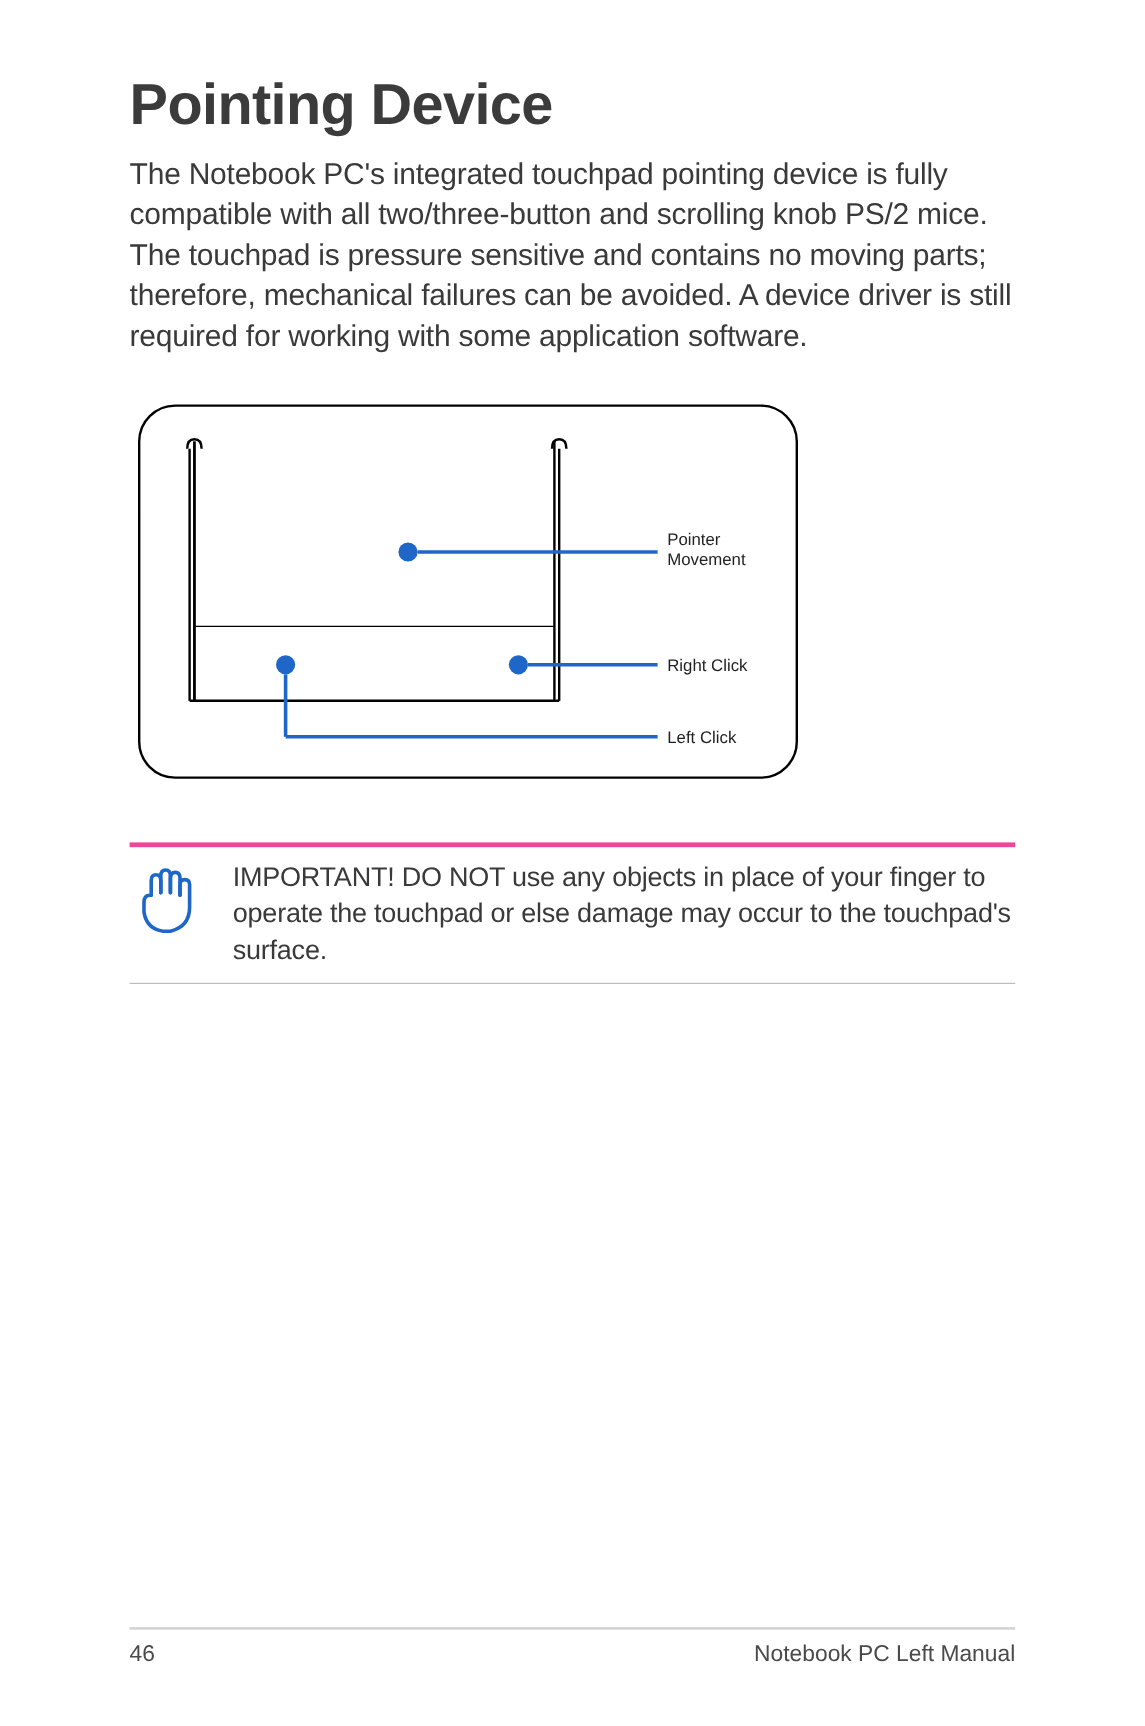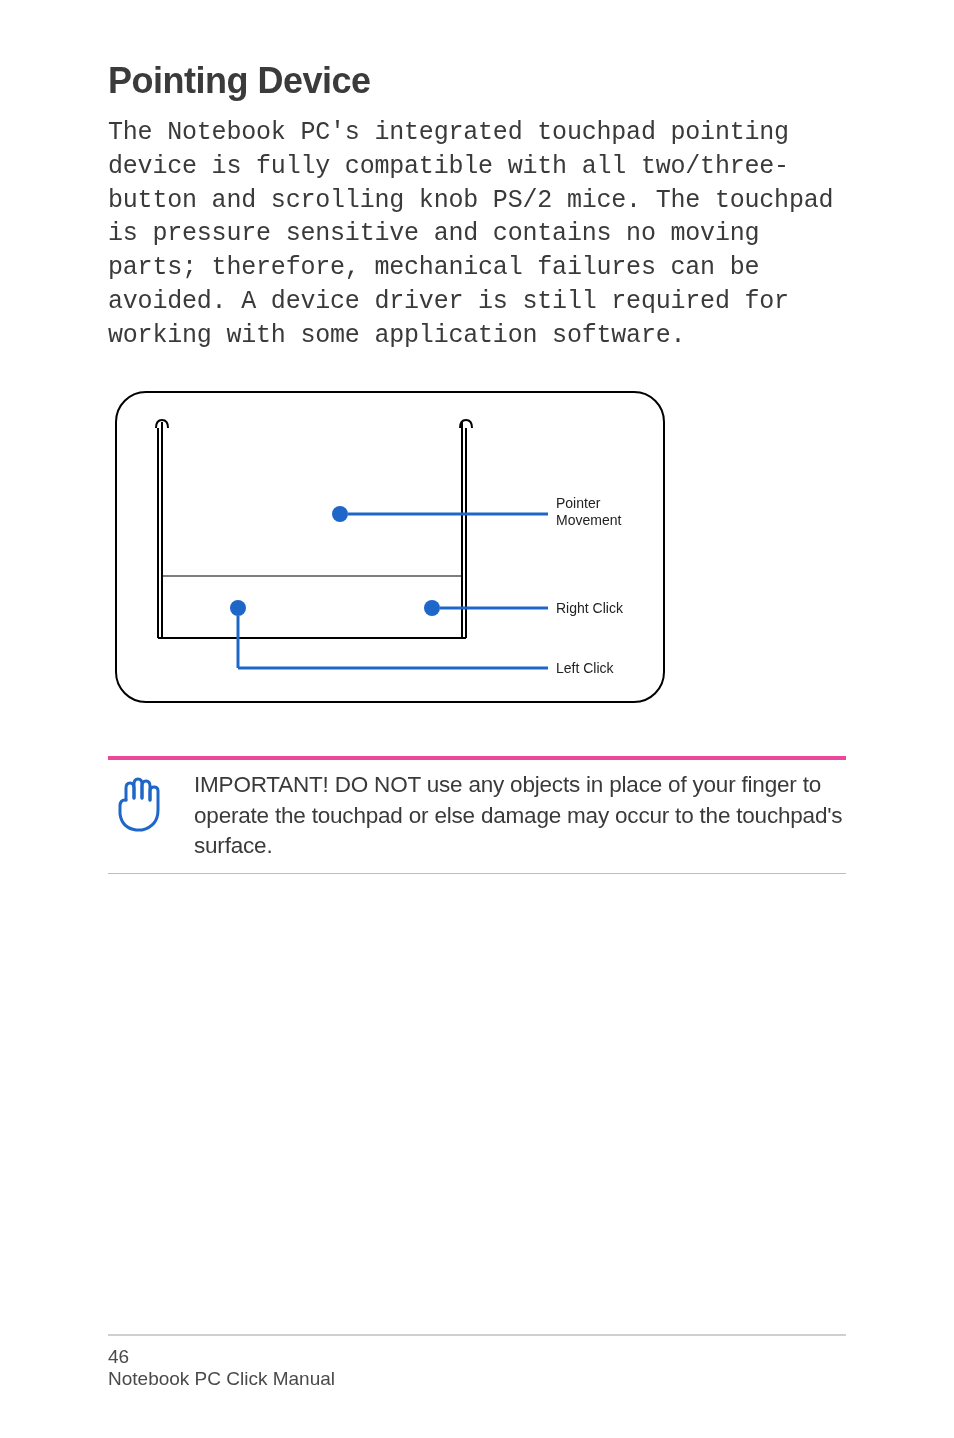--- a/index.html
+++ b/index.html
@@ -8,33 +8,32 @@
     height: 1438px;
     background: #fff;
     font-family: "Segoe UI", "Myriad Pro", Arial, sans-serif;
     color: #3a3a3a;
     position: relative;
   }
   .page {
     padding: 60px 108px 0 108px;
   }
   h1 {
-    font-size: 36px;
+    font-size: 48px;
     font-weight: 700;
     color: #3b3b3b;
     margin-bottom: 14px;
     letter-spacing: -0.5px;
   }
   .body-text {
     font-size: 25px;
     line-height: 1.35;
     color: #3a3a3a;
     margin-bottom: 34px;
     letter-spacing: -0.2px;
-    font-family: Liberation Mono, monospace;
   }
   .diagram {
     width: 560px;
     height: 322px;
     margin-left: 2px;
     margin-bottom: 48px;
     text-align: right;
   }
   .note-block {
     display: flex;
@@ -66,21 +65,20 @@
     right: 0;
     padding: 0 108px;
   }
   .footer-line {
     border-top: 2px solid #d0d0d0;
     padding-top: 10px;
     display: flex;
     justify-content: space-between;
     font-size: 19px;
     color: #4a4a4a;
-    flex-direction: column;
   }
   .diagram text { font-family: "Segoe UI", "Myriad Pro", Arial, sans-serif; }
 </style>
 </head>
 <body>
 
 <div class="page">
   <h1>Pointing Device</h1>
 
   <p class="body-text">The Notebook PC's integrated touchpad pointing device is fully compatible with all two/three-button and scrolling knob PS/2 mice. The touchpad is pressure sensitive and contains no moving parts; therefore, mechanical failures can be avoided. A device driver is still required for working with some application software.</p>
@@ -135,15 +133,15 @@
         </g>
       </svg>
     </div>
     <div class="note-text">IMPORTANT! DO NOT use any objects in place of your finger to operate the touchpad or else damage may occur to the touchpad's surface.</div>
   </div>
 </div>
 
 <div class="footer">
   <div class="footer-line">
     <span>46</span>
-    <span>Notebook PC Click Manual</span>
+    <span>Notebook PC Left Manual</span>
   </div>
 </div>
 
 </body></html>

